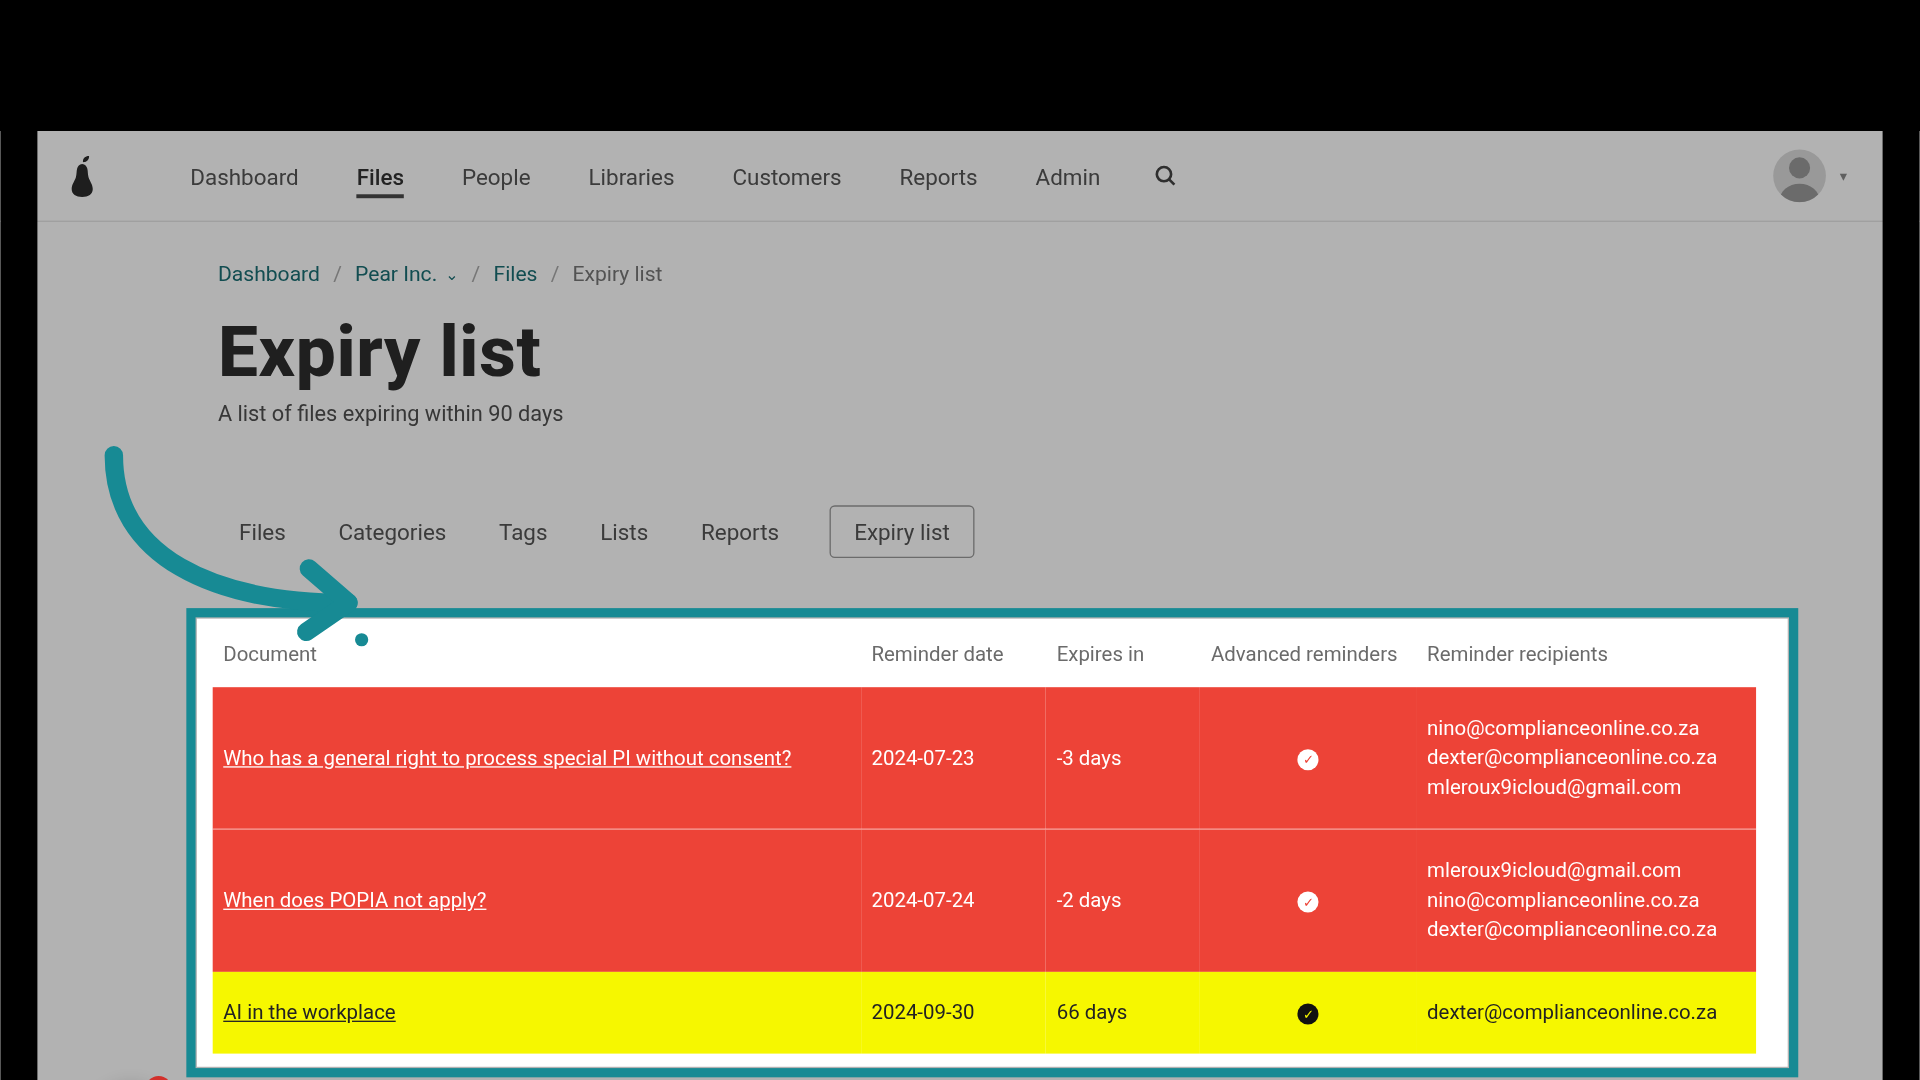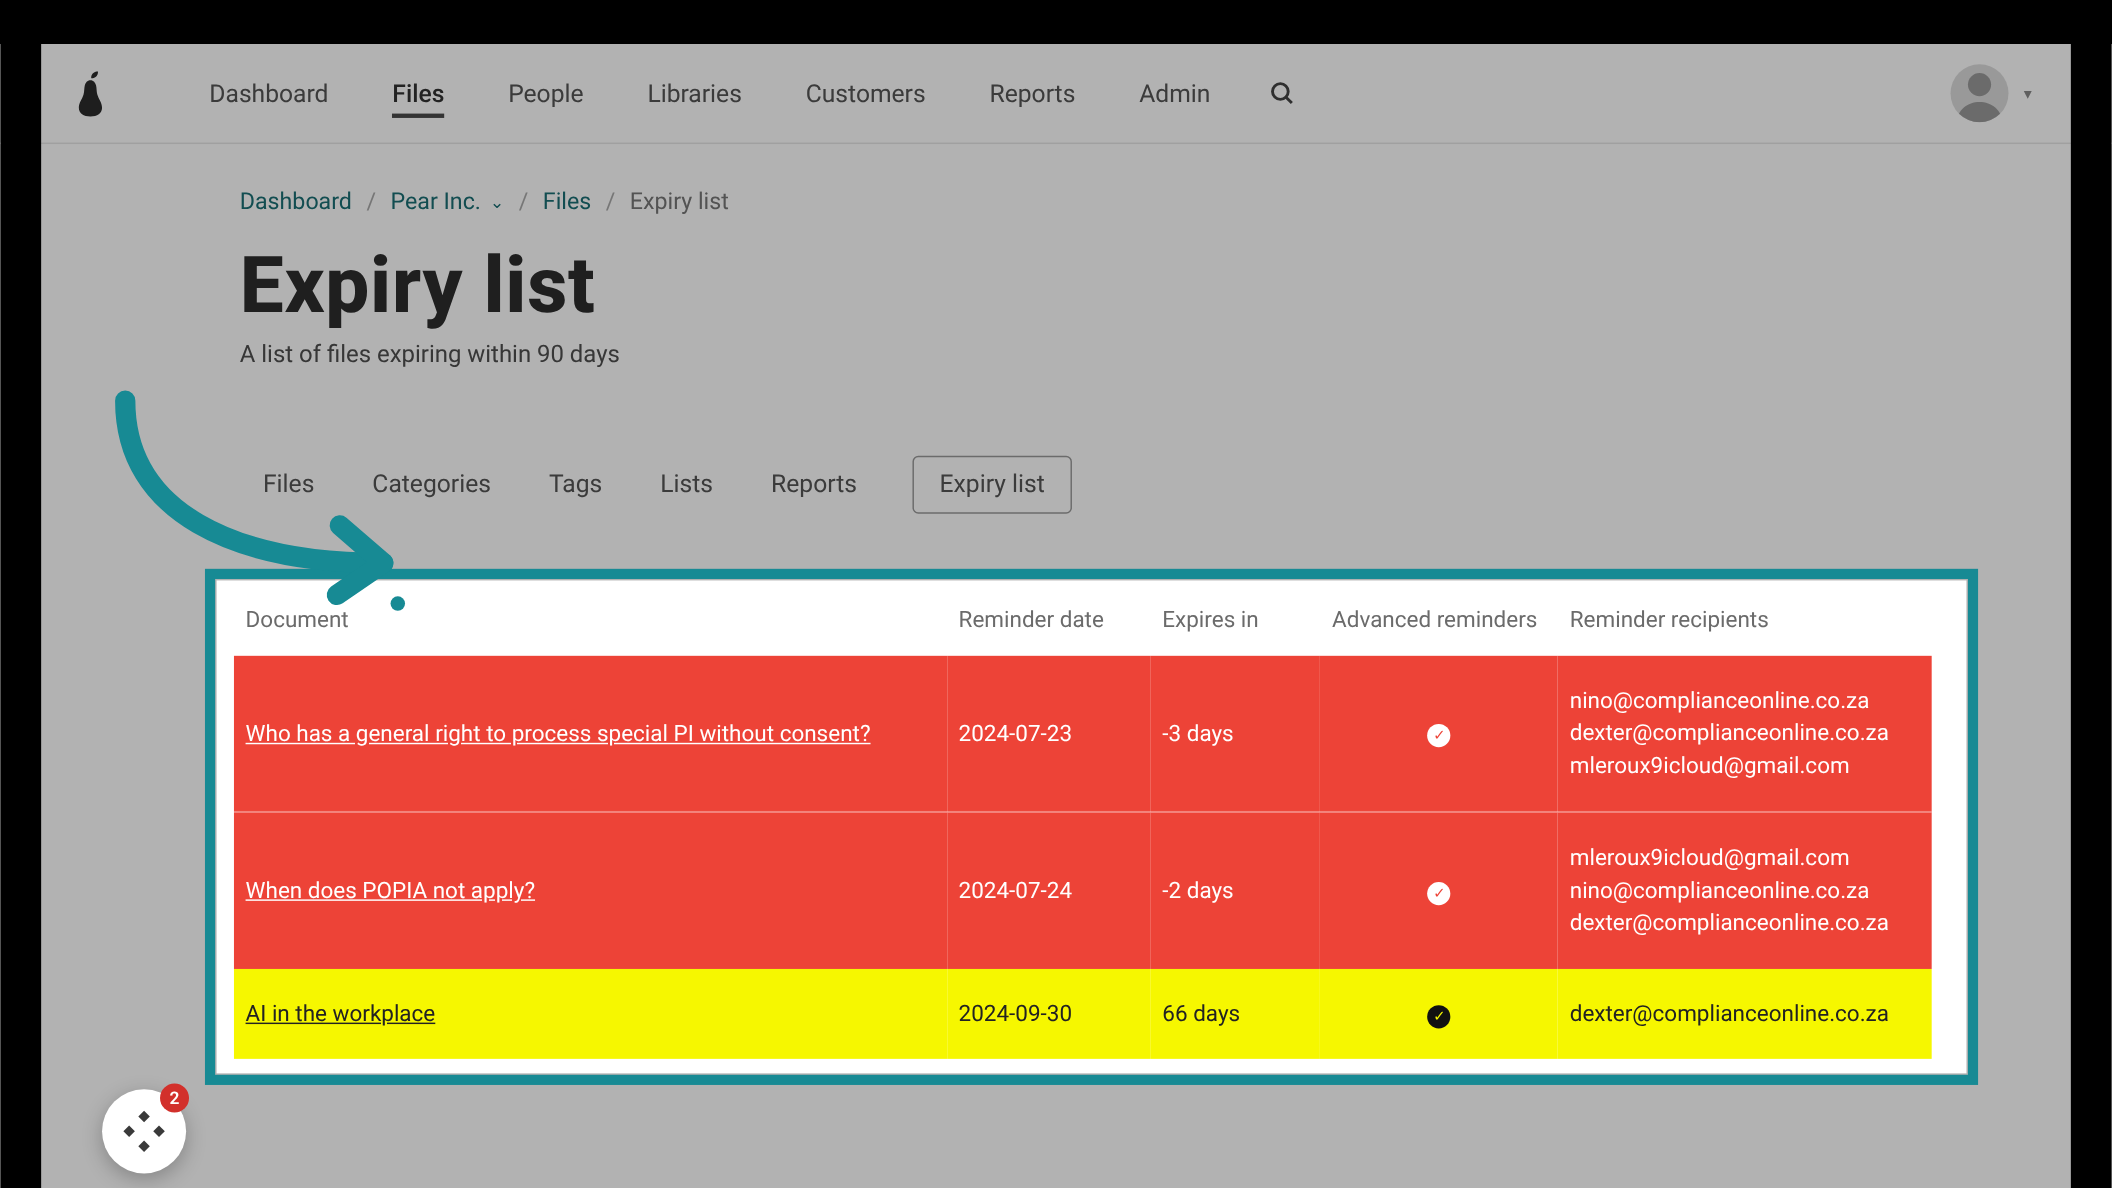--- a/index.html
+++ b/index.html
@@ -9,22 +9,21 @@
     width: 1920px;
     height: 1080px;
     overflow: hidden;
     position: relative;
   }
   .stage-wrap {
     position: absolute;
     inset: 0;
     display: flex;
     justify-content: center;
-    align-items: flex-start;
-    margin-top: 40px;
+    align-items: center;
   }
   .scaler {
     transform: scale(1.318);
     transform-origin: top center;
   }
 
   .browser {
     width: 1456px;
     height: 819px;
     background: #fff;

